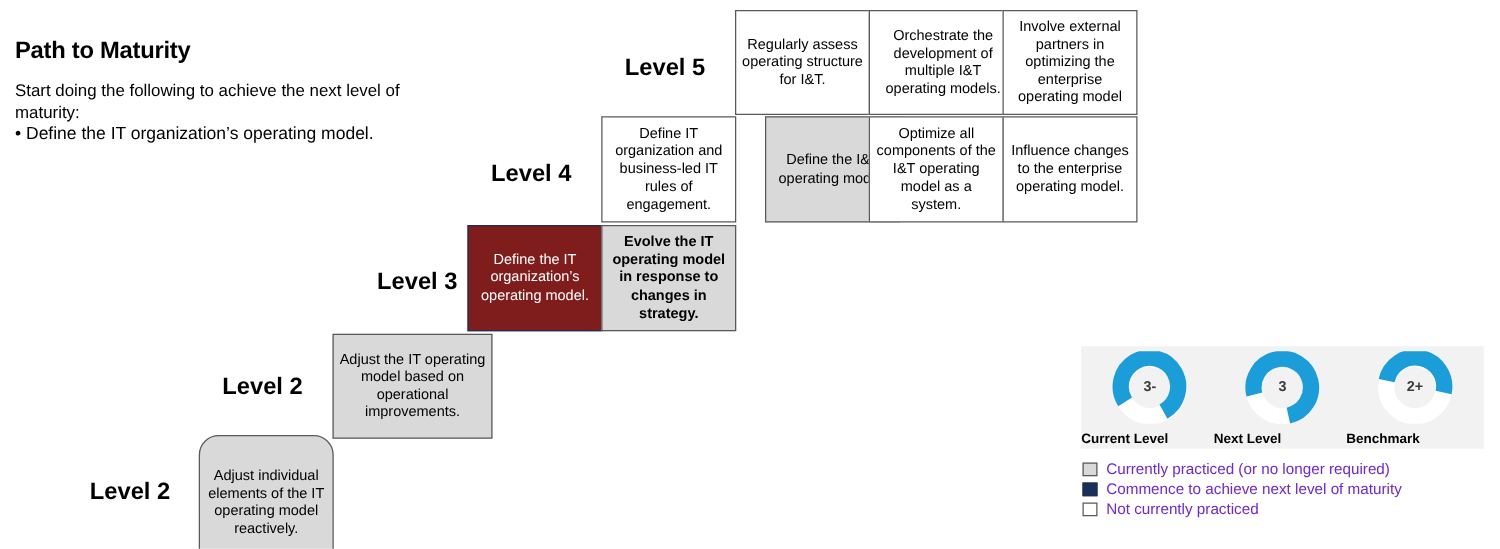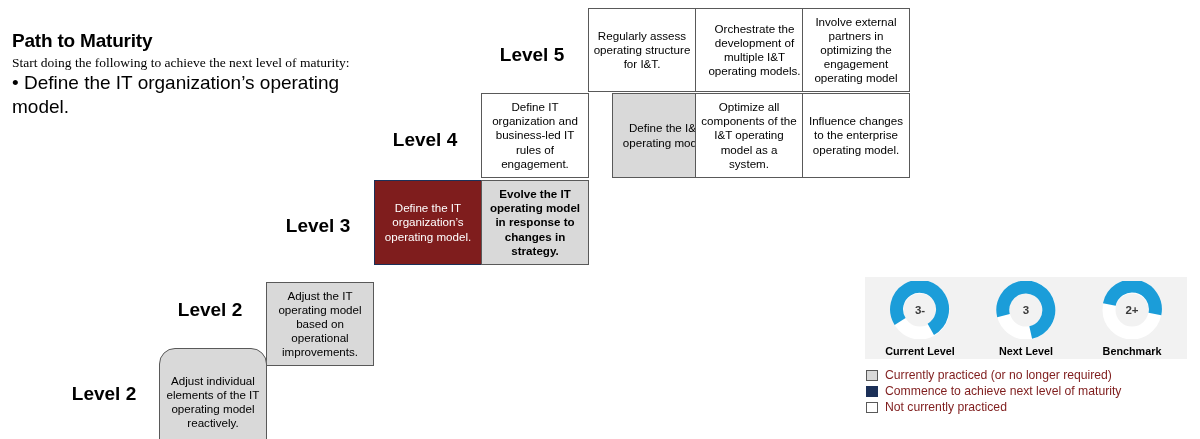--- a/index.html
+++ b/index.html
@@ -8,23 +8,23 @@
     background:#ffffff;
     font-family:"Liberation Sans", sans-serif;
     color:#000000;
     overflow:hidden;
     position:relative;
   }
   #stage{position:relative;width:1200px;height:439px;}
 
   
   .title-block{position:absolute;left:12px;top:30px;width:360px;}
-  .title{font-size:19px;font-weight:bold;letter-spacing:-0.2px;margin:0 0 2px 0;line-height:1.15;}
-  .subtitle{font-size:13.5px;line-height:1.28;margin:0;font-family:Liberation Serif, serif;}
-  .bullet{font-size:19px;line-height:1.28;margin:0;}
+  .title{font-size:19px;font-weight:bold;letter-spacing:-0.2px;margin:0 0 12px 0;line-height:1.15;}
+  .subtitle{font-size:13.5px;line-height:1.28;margin:0;}
+  .bullet{font-size:14px;line-height:1.28;margin:0;}
 
   
   .cell{
     position:absolute;
     box-sizing:border-box;
     border:1px solid #595959;
     display:flex;align-items:center;justify-content:center;
     text-align:center;
     font-size:11.6px;
     line-height:1.22;
@@ -51,82 +51,82 @@
   }
   .gauge{position:absolute;top:4px;width:72px;height:58px;}
   .gauge svg{display:block;}
   .gauge-val{
     position:absolute;left:0;top:0;width:72px;height:58px;
     display:flex;align-items:center;justify-content:center;
     font-size:11.5px;font-weight:bold;color:#3b3b3b;
     pointer-events:none;
   }
   .gauge-lab{
-    position:absolute;top:64px;width:110px;text-align:center;
+    position:absolute;top:64px;width:110px;
     font-size:10.8px;font-weight:bold;color:#000;
   }
 
   
   .legend{position:absolute;left:866px;top:368px;width:330px;}
   .legend-row{display:flex;align-items:center;height:15px;margin-bottom:1px;}
   .swatch{
     width:12px;height:11px;box-sizing:border-box;
     border:1px solid #595959;margin-right:7px;flex:none;
   }
   .sw-gray{background:#d9d9d9;}
   .sw-navy{background:#1b3058;border-color:#1b3058;}
   .sw-white{background:#ffffff;}
-  .legend-txt{font-size:12.2px;line-height:1;color:#7f1d1d;white-space:nowrap;}
+  .legend-txt{font-size:12.2px;line-height:1;color:#6d28d9;white-space:nowrap;}
 </style>
 </head>
 <body>
 
 <div id="stage">
 
   <div class="title-block">
     <p class="title">Path to Maturity</p>
     <p class="subtitle">Start doing the following to achieve the next level of maturity:</p>
     <p class="bullet">• Define the IT organization’s operating model.</p>
   </div>
 
   <div class="lvl" style="left:484px;top:44px;width:96px;">Level 5</div>
   <div class="cell white" style="left:588px;top:8px;width:108px;height:84px;">
     <span>Regularly assess operating structure for I&amp;T.</span>
     </div>
   <div class="cell white" style="left:695px;top:8px;width:112px;height:84px;padding-left:11px;">
     <span>Orchestrate the development of multiple I&amp;T operating models.</span>
     </div>
   <div class="cell white" style="left:802px;top:8px;width:108px;height:84px;">
-    <span>Involve external partners in optimizing the engagement operating model</span>
+    <span>Involve external partners in optimizing the enterprise operating model</span>
     </div>
 
   <div class="lvl" style="left:377px;top:129px;width:96px;">Level 4</div>
   <div class="cell white" style="left:481px;top:93px;width:108px;height:85px;">
     <span>Define IT organization and business-led IT rules of engagement.</span>
     </div>
   <div class="cell gray" style="left:588px;top:93px;width:108px;height:85px;margin-left:24px;">
     <span>Define the I&amp;T operating model.</span>
     </div>
   <div class="cell white" style="left:695px;top:93px;width:108px;height:85px;">
     <span>Optimize all components of the I&amp;T operating model as a system.</span>
     </div>
   <div class="cell white" style="left:802px;top:93px;width:108px;height:85px;">
     <span>Influence changes to the enterprise operating model.</span>
     </div>
 
-  <div class="lvl" style="left:270px;top:215px;width:96px;">Level 3</div>
+  <div class="lvl" style="left:270px;top:215px;width:96px;text-align:right;">Level 3</div>
   <div class="cell navy" style="left:374px;top:180px;width:108px;height:85px;">
     <span>Define the IT organization’s operating model.</span>
     </div>
   <div class="cell gray" style="left:481px;top:180px;width:108px;height:85px;font-weight:bold;">
     <span>Evolve the IT operating model in response to changes in strategy.</span>
     </div>
 
   <div class="lvl" style="left:162px;top:299px;width:96px;">Level 2</div>
-  <div class="cell gray" style="left:266px;top:282px;width:108px;height:84px;">
+  <div class="cell gray" style="left:266px;top:267px;width:128px;height:84px;">
     <span>Adjust the IT operating model based on operational improvements.</span>
     </div>
 
   <div class="lvl" style="left:56px;top:383px;width:96px;">Level 2</div>
   <div class="cell gray" style="left:159px;top:348px;width:108px;height:108px;border-radius:16px;">
     <span>Adjust individual elements of the IT operating model reactively.</span>
     </div>
 
   <div class="gauge-panel">
 

